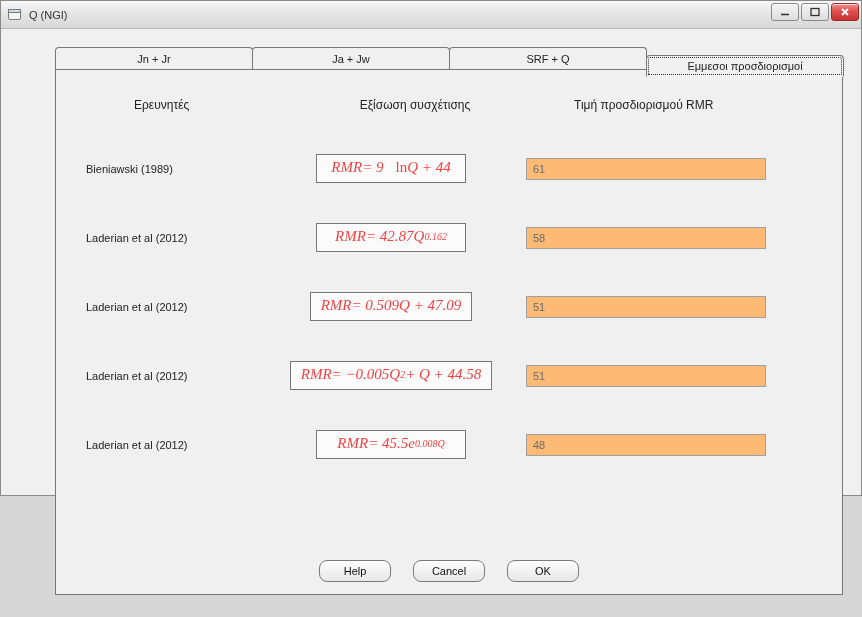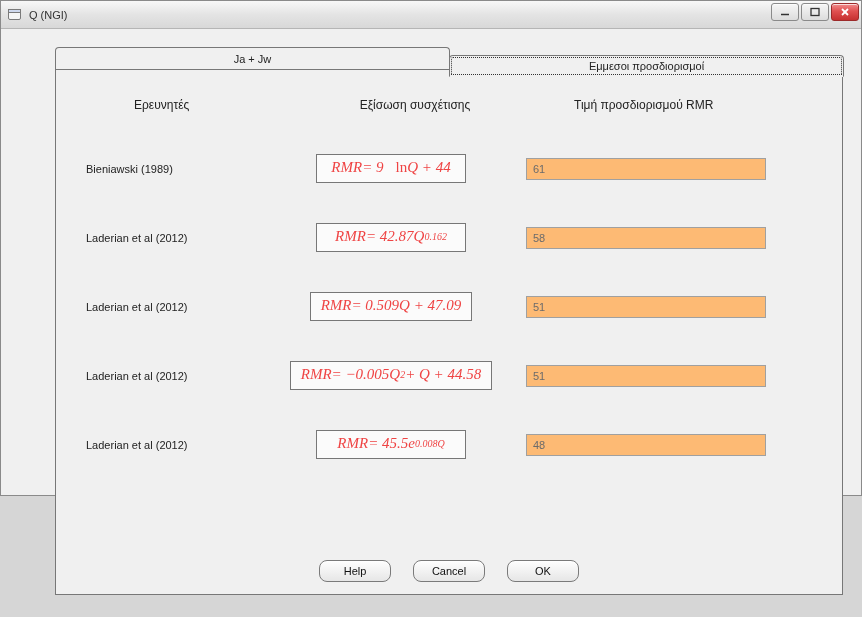--- a/index.html
+++ b/index.html
@@ -202,21 +202,27 @@
             <line class="glyph-line" x1="9" y1="2" x2="3" y2="8"></line>
           </svg>
       </div>
     </div>
   </div>
 
   <div class="client">
 
     <div class="tabstrip">
       <div class="tab">
+        <span>Jn + Jr</span>
+      </div>
+      <div class="tab">
         <span>Ja + Jw</span>
+      </div>
+      <div class="tab">
+        <span>SRF + Q</span>
       </div>
       <div class="tab active">
         <span>Εμμεσοι προσδιορισμοί</span>
       </div>
     </div>
 
     <div class="tabpage">
 
       <div class="grid">
 

